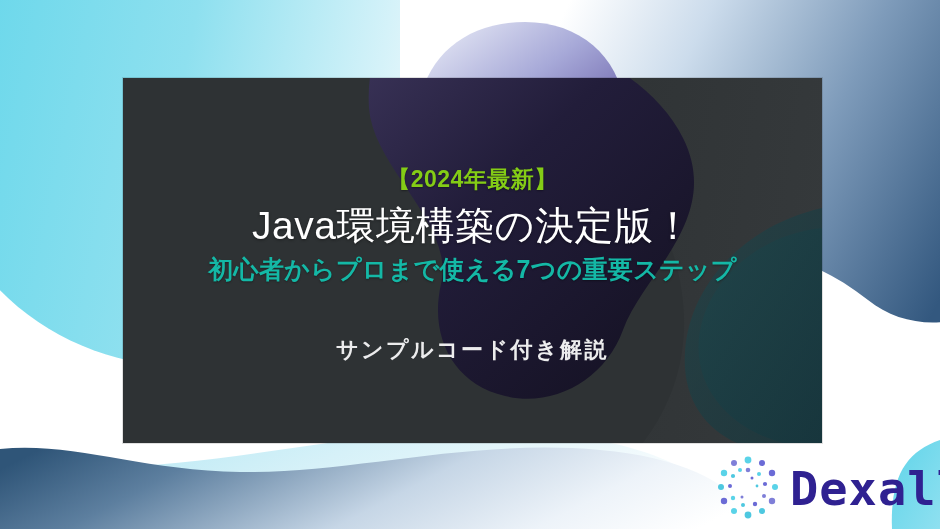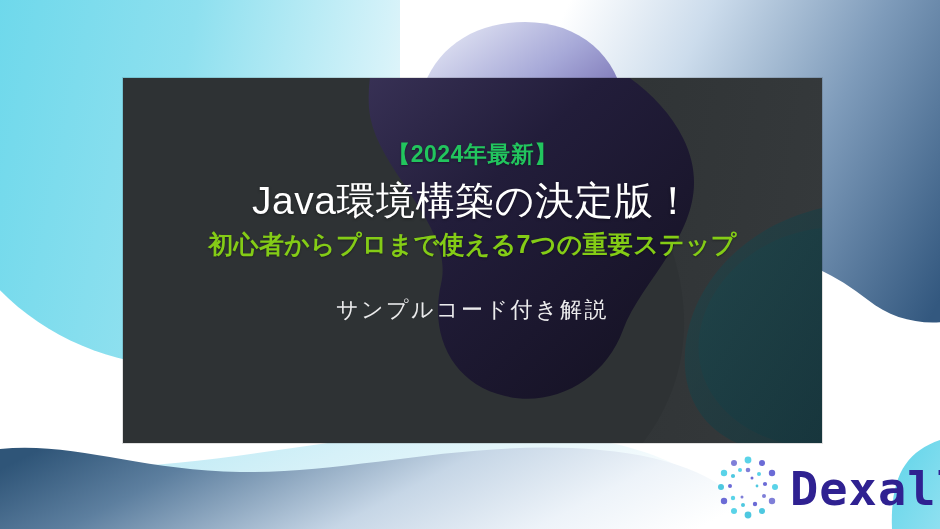--- a/index.html
+++ b/index.html
@@ -45,50 +45,50 @@
     position: absolute;
     inset: 0;
     display: flex;
     flex-direction: column;
     align-items: center;
     justify-content: flex-start;
     text-align: center;
     color: #ffffff;
   }
   .eyebrow {
-    margin-top: 64px;
+    margin-top: 89px;
     font-size: 23px;
     font-weight: 700;
     letter-spacing: 0.5px;
     line-height: 1.1;
-    color: #22c55e;
+    color: #84cc16;
     text-shadow: 0 1px 2px rgba(0,0,0,0.35);
   }
   .headline {
     margin-top: 12px;
     font-size: 39px;
     font-weight: 400;
     letter-spacing: 0.5px;
     line-height: 1.12;
     color: #ffffff;
     text-shadow: 0 1px 3px rgba(0,0,0,0.4);
   }
   .subhead {
     margin-top: 7px;
     font-size: 25px;
     font-weight: 700;
     letter-spacing: 0.3px;
     line-height: 1.15;
-    color: #84cc16;
+    color: #14b8a6;
     text-shadow: 0 1px 2px rgba(0,0,0,0.35);
   }
   .tagline {
-    margin-top: 38px;
+    margin-top: 53px;
     font-size: 22px;
-    font-weight: 400;
+    font-weight: 700;
     letter-spacing: 2.5px;
     line-height: 1.2;
     color: #ececed;
   }
 
   
   #logo {
     position: absolute;
     left: 712px;
     top: 452px;

